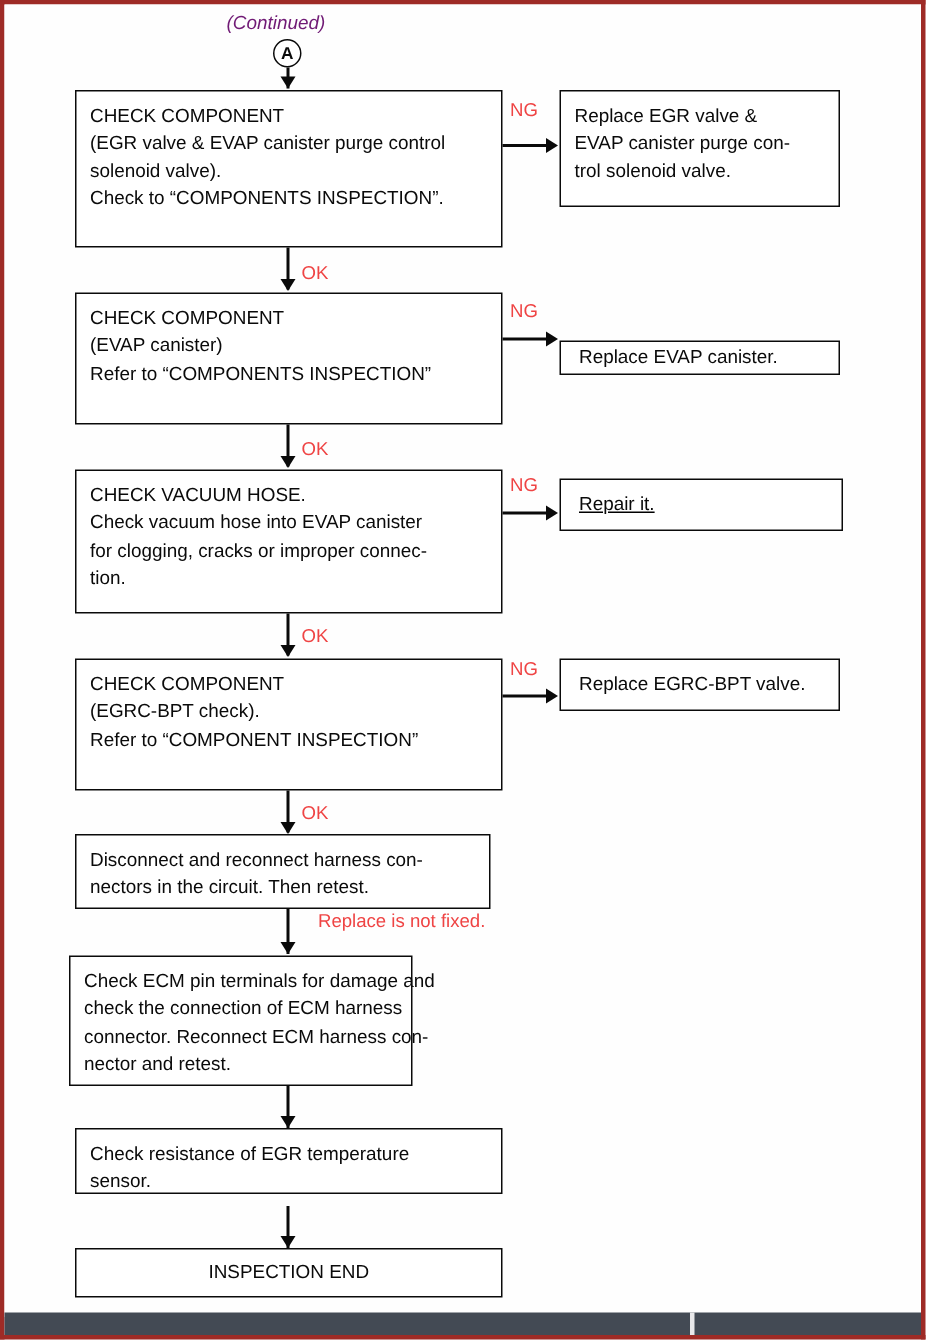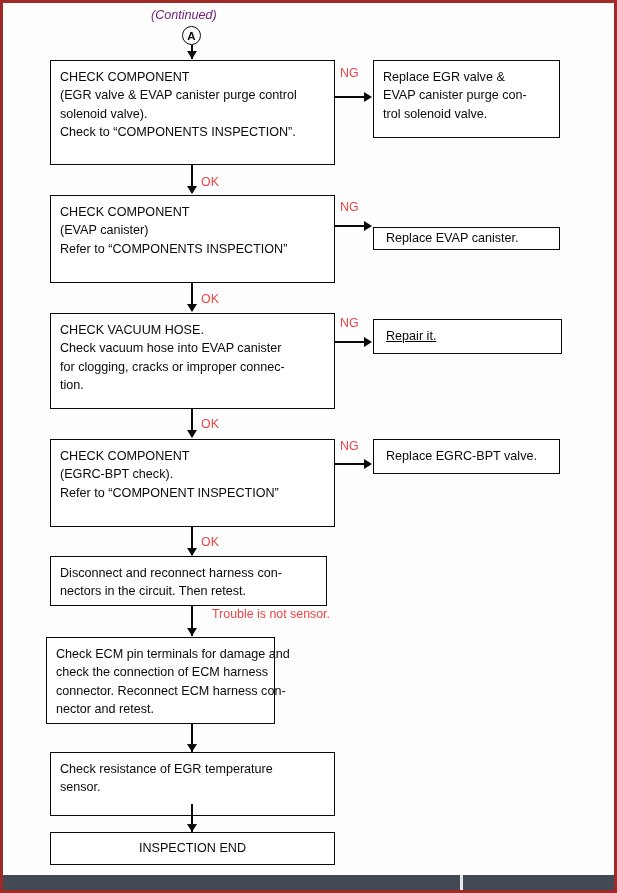--- a/index.html
+++ b/index.html
@@ -238,33 +238,33 @@
     <div class="arrow-down" style="left:184px; top:545px;"></div>
     <div class="edge-label" style="left:198px; top:532px;">OK</div>
 
     <div class="box" style="left:47px; top:553px; width:277px; height:50px;">
       <div class="line">Disconnect and reconnect harness con-</div>
       <div class="line">nectors in the circuit. Then retest.</div>
     </div>
 
     <div class="vline" style="left:188px; top:603px; height:30px;"></div>
     <div class="arrow-down" style="left:184px; top:625px;"></div>
-    <div class="edge-label" style="left:209px; top:604px;">Trouble is not sensor.</div>
+    <div class="edge-label" style="left:209px; top:604px;">Replace is not fixed.</div>
 
     <div class="box" style="left:43px; top:634px; width:229px; height:87px;">
       <div class="line">Check ECM pin terminals for damage and</div>
       <div class="line">check the connection of ECM harness</div>
       <div class="line">connector. Reconnect ECM harness con-</div>
       <div class="line">nector and retest.</div>
     </div>
 
     <div class="vline" style="left:188px; top:721px; height:28px;"></div>
     <div class="arrow-down" style="left:184px; top:741px;"></div>
 
-    <div class="box" style="left:47px; top:749px; width:285px; height:64px;">
+    <div class="box" style="left:47px; top:749px; width:285px; height:44px;">
       <div class="line">Check resistance of EGR temperature</div>
       <div class="line">sensor.</div>
     </div>
 
     <div class="vline" style="left:188px; top:801px; height:28px;"></div>
     <div class="arrow-down" style="left:184px; top:821px;"></div>
 
     <div class="box center" style="left:47px; top:829px; width:285px; height:33px;">
       <div class="line">INSPECTION END</div>
     </div>

